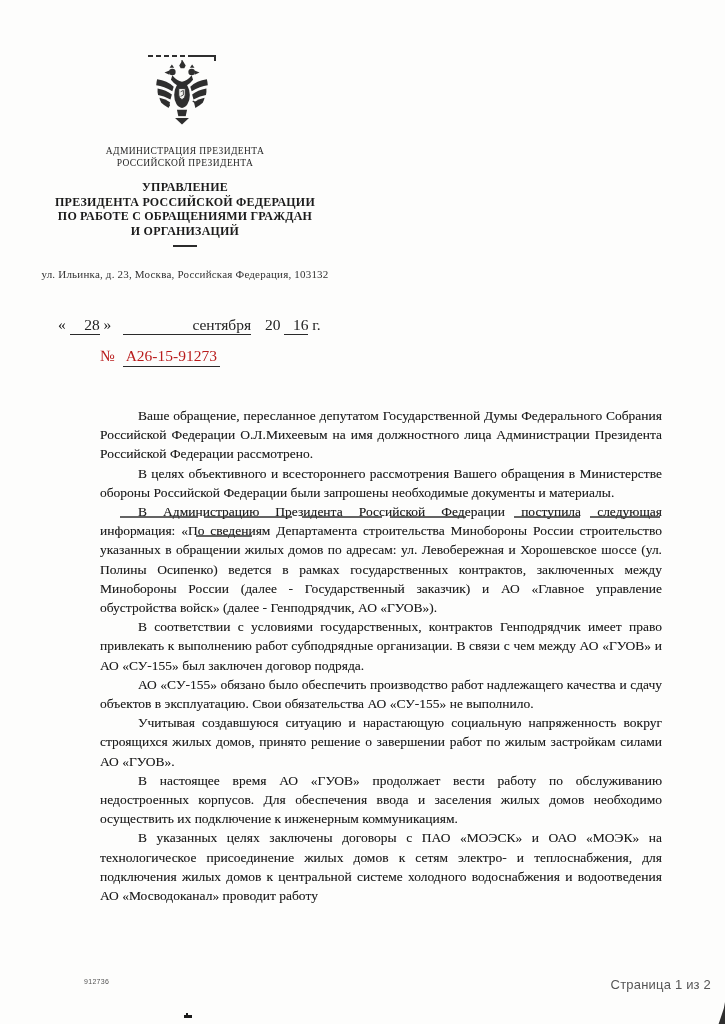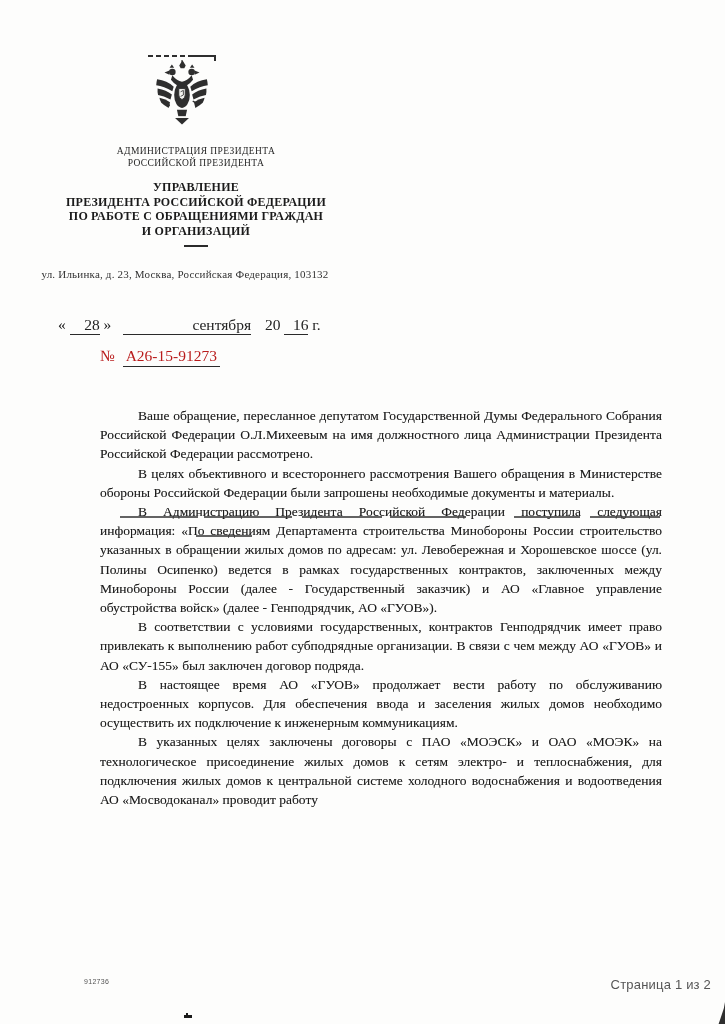--- a/index.html
+++ b/index.html
@@ -10,21 +10,21 @@
   }
   
   .top-line{position:absolute;left:148px;top:55px;width:68px;height:3px;}
   .top-line .dashes{position:absolute;left:0;top:0;width:42px;height:2px;
     background:repeating-linear-gradient(90deg,#2e2e2e 0 5px,transparent 5px 8px);}
   .top-line .solid{position:absolute;left:40px;top:0;width:28px;height:2px;background:#2e2e2e;}
   .top-line .tick{position:absolute;left:66px;top:0;width:2px;height:6px;background:#2e2e2e;}
   
   .emblem{position:absolute;left:152px;top:60px;width:60px;height:70px;}
   
-  .letterhead{position:absolute;left:46px;top:146px;width:300px;text-align:center;}
+  .letterhead{position:absolute;left:35px;top:146px;width:300px;text-align:center;}
   .org{font-size:9.5px;line-height:11.5px;letter-spacing:.4px;color:#262626;}
   .dept{margin-top:11px;font-weight:bold;font-size:12px;line-height:14.5px;letter-spacing:.2px;color:#1b1b1b;text-align:center;}
   .lh-sep{width:24px;height:1.5px;background:#2b2b2b;margin:7px auto 0 auto;}
   .address{position:absolute;left:30px;top:268px;width:310px;text-align:center;
     font-size:11px;letter-spacing:.2px;color:#333;}
   
   .dateline{position:absolute;left:58px;top:316px;font-size:15.5px;color:#222;white-space:nowrap;}
   .dateline .u{display:inline-block;border-bottom:1.2px solid #2a2a2a;text-align:right;}
   .day-u{min-width:30px;}
   .month-u{min-width:128px;margin-left:8px;margin-right:10px;}
@@ -123,20 +123,22 @@
   <div class="numline">
     <span>№</span>
     <span class="u">А26-15-91273</span>
   </div>
 
   <div class="body-text">
     <p>Ваше обращение, пересланное депутатом Государственной Думы Федерального Собрания Российской Федерации О.Л.Михеевым на имя должностного лица Администрации Президента Российской Федерации рассмотрено.</p>
     <p>В целях объективного и всестороннего рассмотрения Вашего обращения в Министерстве обороны Российской Федерации были запрошены необходимые документы и материалы.</p>
     <p>В Администрацию Президента Российской Федерации поступила следующая информация: «По сведениям Департамента строительства Минобороны России строительство указанных в обращении жилых домов по адресам: ул. Левобережная и Хорошевское шоссе (ул. Полины Осипенко) ведется в рамках государственных контрактов, заключенных между Минобороны России (далее - Государственный заказчик) и АО «Главное управление обустройства войск» (далее - Генподрядчик, АО «ГУОВ»).</p>
     <p>В соответствии с условиями государственных, контрактов Генподрядчик имеет право привлекать к выполнению работ субподрядные организации. В связи с чем между АО «ГУОВ» и АО «СУ-155» был заключен договор подряда.</p>
+    <p>АО «СУ-155» обязано было обеспечить производство работ надлежащего качества и сдачу объектов в эксплуатацию. Свои обязательства АО «СУ-155» не выполнило.</p>
+    <p>Учитывая создавшуюся ситуацию и нарастающую социальную напряженность вокруг строящихся жилых домов, принято решение о завершении работ по жилым застройкам силами АО «ГУОВ».</p>
     <p>В настоящее время АО «ГУОВ» продолжает вести работу по обслуживанию недостроенных корпусов. Для обеспечения ввода и заселения жилых домов необходимо осуществить их подключение к инженерным коммуникациям.</p>
     <p>В указанных целях заключены договоры с ПАО «МОЭСК» и ОАО «МОЭК» на технологическое присоединение жилых домов к сетям электро- и теплоснабжения, для подключения жилых домов к центральной системе холодного водоснабжения и водоотведения АО «Мосводоканал» проводит работу</p>
   </div>
 
   <div class="scratch" style="left:120px;top:516px;width:78px;"></div>
   <div class="scratch" style="left:204px;top:516px;width:88px;"></div>
   <div class="scratch" style="left:302px;top:516px;width:80px;"></div>
   <div class="scratch" style="left:390px;top:516px;width:76px;"></div>
   <div class="scratch" style="left:514px;top:516px;width:66px;"></div>
   <div class="scratch" style="left:590px;top:516px;width:70px;"></div>

